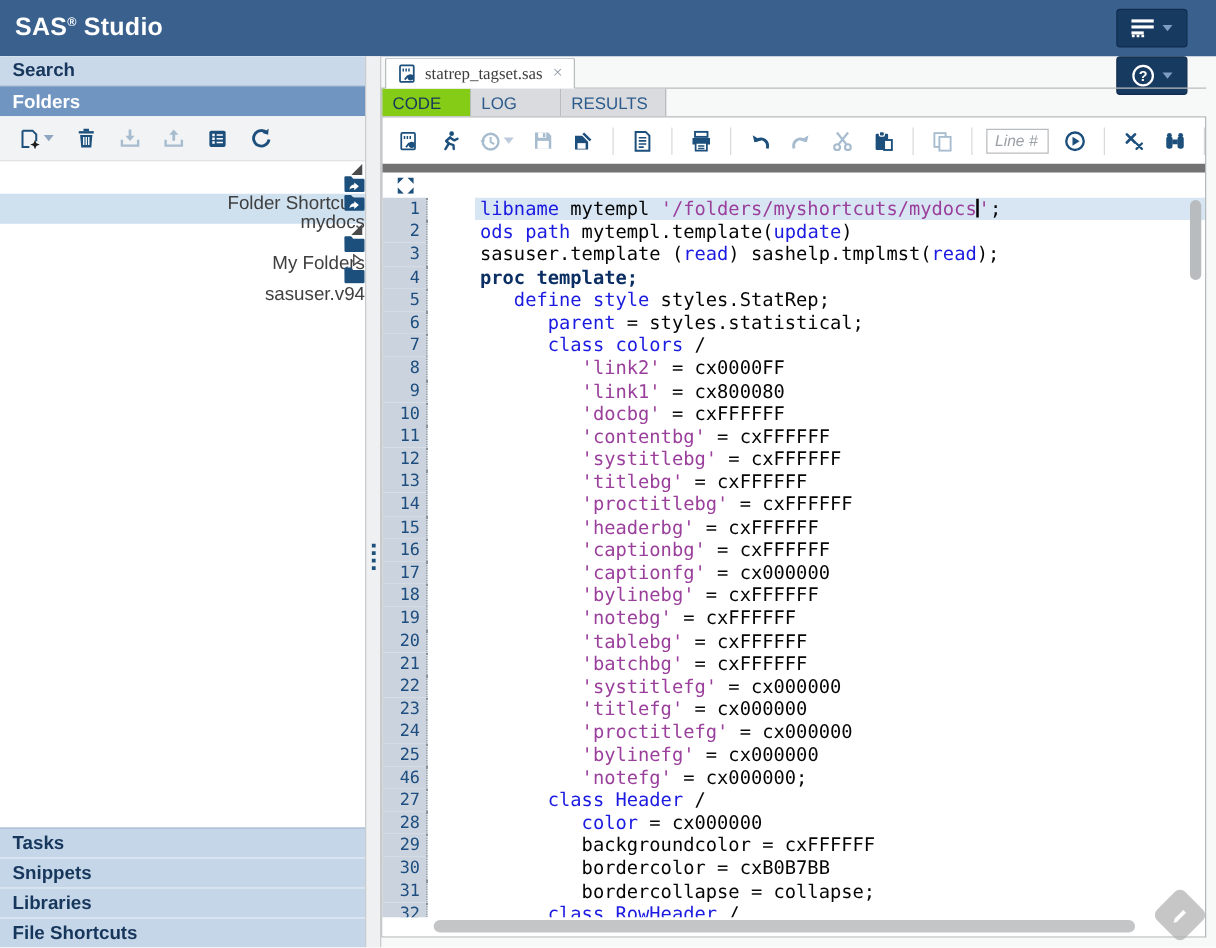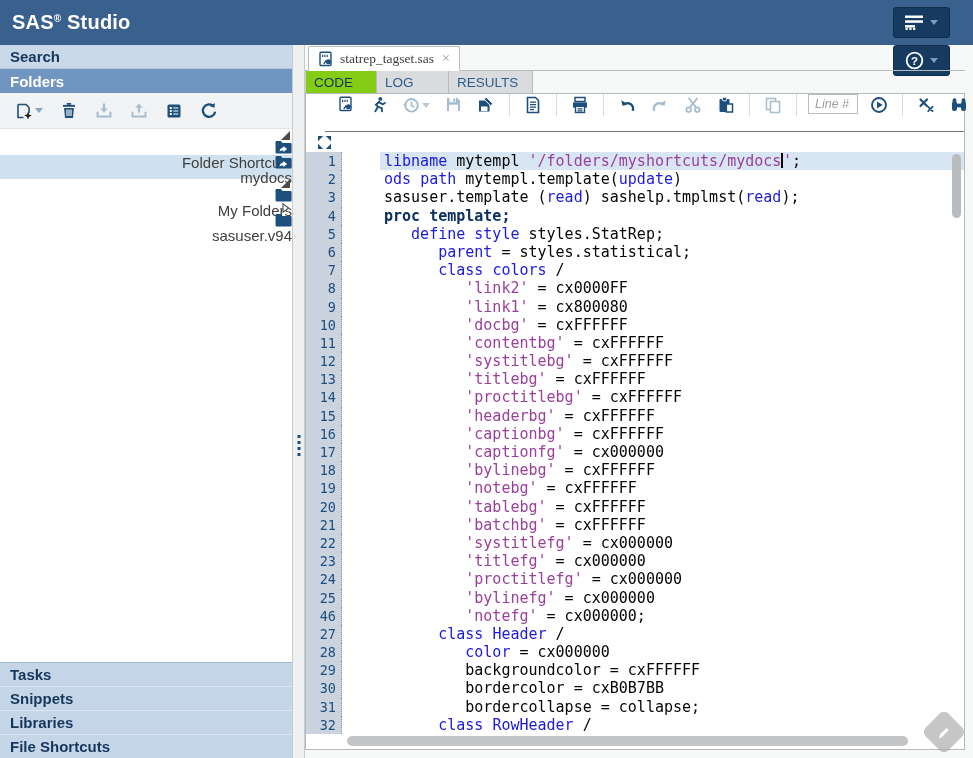--- a/index.html
+++ b/index.html
@@ -50,21 +50,21 @@
   .tab{height:25px;box-sizing:border-box;background:#fff;border:1px solid #b9bcbe;border-bottom:1px solid #fff;border-radius:2px 2px 0 0;display:flex;align-items:center;gap:6px;padding:0 9px;font-size:13.5px;color:#3f3f3f;margin-bottom:-1px;position:relative;z-index:1;cursor:pointer;font-family:Liberation Serif, serif;}
   .tab .close{color:#8f9aa5;font-size:14px;line-height:1;cursor:pointer;margin-left:2px;}
   .tab .icon{color:#1c4f7c;}
 
   .subtabs{height:22px;flex:none;display:flex;}
   .subtab{border:none;border-right:1px solid #b9bcbe;background:#d9dbde;color:#2d5c8c;font-size:13.5px;padding:0 14px 0 8px;min-width:72px;box-sizing:border-box;text-align:left;font-family:inherit;cursor:pointer;}
   .subtab:first-child{border-left:1px solid #c9cbcd;}
   .subtab.active{background:#84cc16;color:#17365d;}
 
   .panel{flex:1;min-height:0;background:#fff;border:1px solid #b6b9bc;margin-bottom:8px;display:flex;flex-direction:column;position:relative;}
-  .ed-toolbar{height:37px;flex:none;border-bottom:1px solid #737373;display:flex;align-items:flex-start;gap:9px;padding-left:10px;margin-left:19px;}
+  .ed-toolbar{height:37px;flex:none;border-bottom:7px solid #737373;display:flex;align-items:center;gap:9px;padding-left:10px;}
   .vsep{width:1px;height:22px;background:#d9dadc;flex:none;margin:0 2px;}
   .line-input{width:50px;height:20px;box-sizing:border-box;border:1px solid #b9bcbe;font-style:italic;font-size:12.5px;color:#555;padding:0 6px;font-family:"Liberation Sans",sans-serif;}
   .line-input::placeholder{color:#9aa0a5;font-style:italic;}
 
   .expand-row{height:20px;flex:none;display:flex;align-items:center;padding-left:9px;color:#1c4f7c;}
   .code-wrap{flex:1;min-height:0;position:relative;overflow:hidden;}
   .code{position:absolute;left:0;top:0;right:0;}
   .cl{display:flex;height:18.2px;line-height:18.2px;font-family:"DejaVu Sans Mono",monospace;font-size:15px;}
   .ln{width:36px;flex:none;box-sizing:border-box;background:#cbd3de;color:#1d4e7f;text-align:right;padding-right:5px;font-size:13.5px;border-right:1px dotted #8d939b;}
   .ct{flex:1;white-space:pre;overflow:hidden;padding-left:4px;margin-left:38px;}

